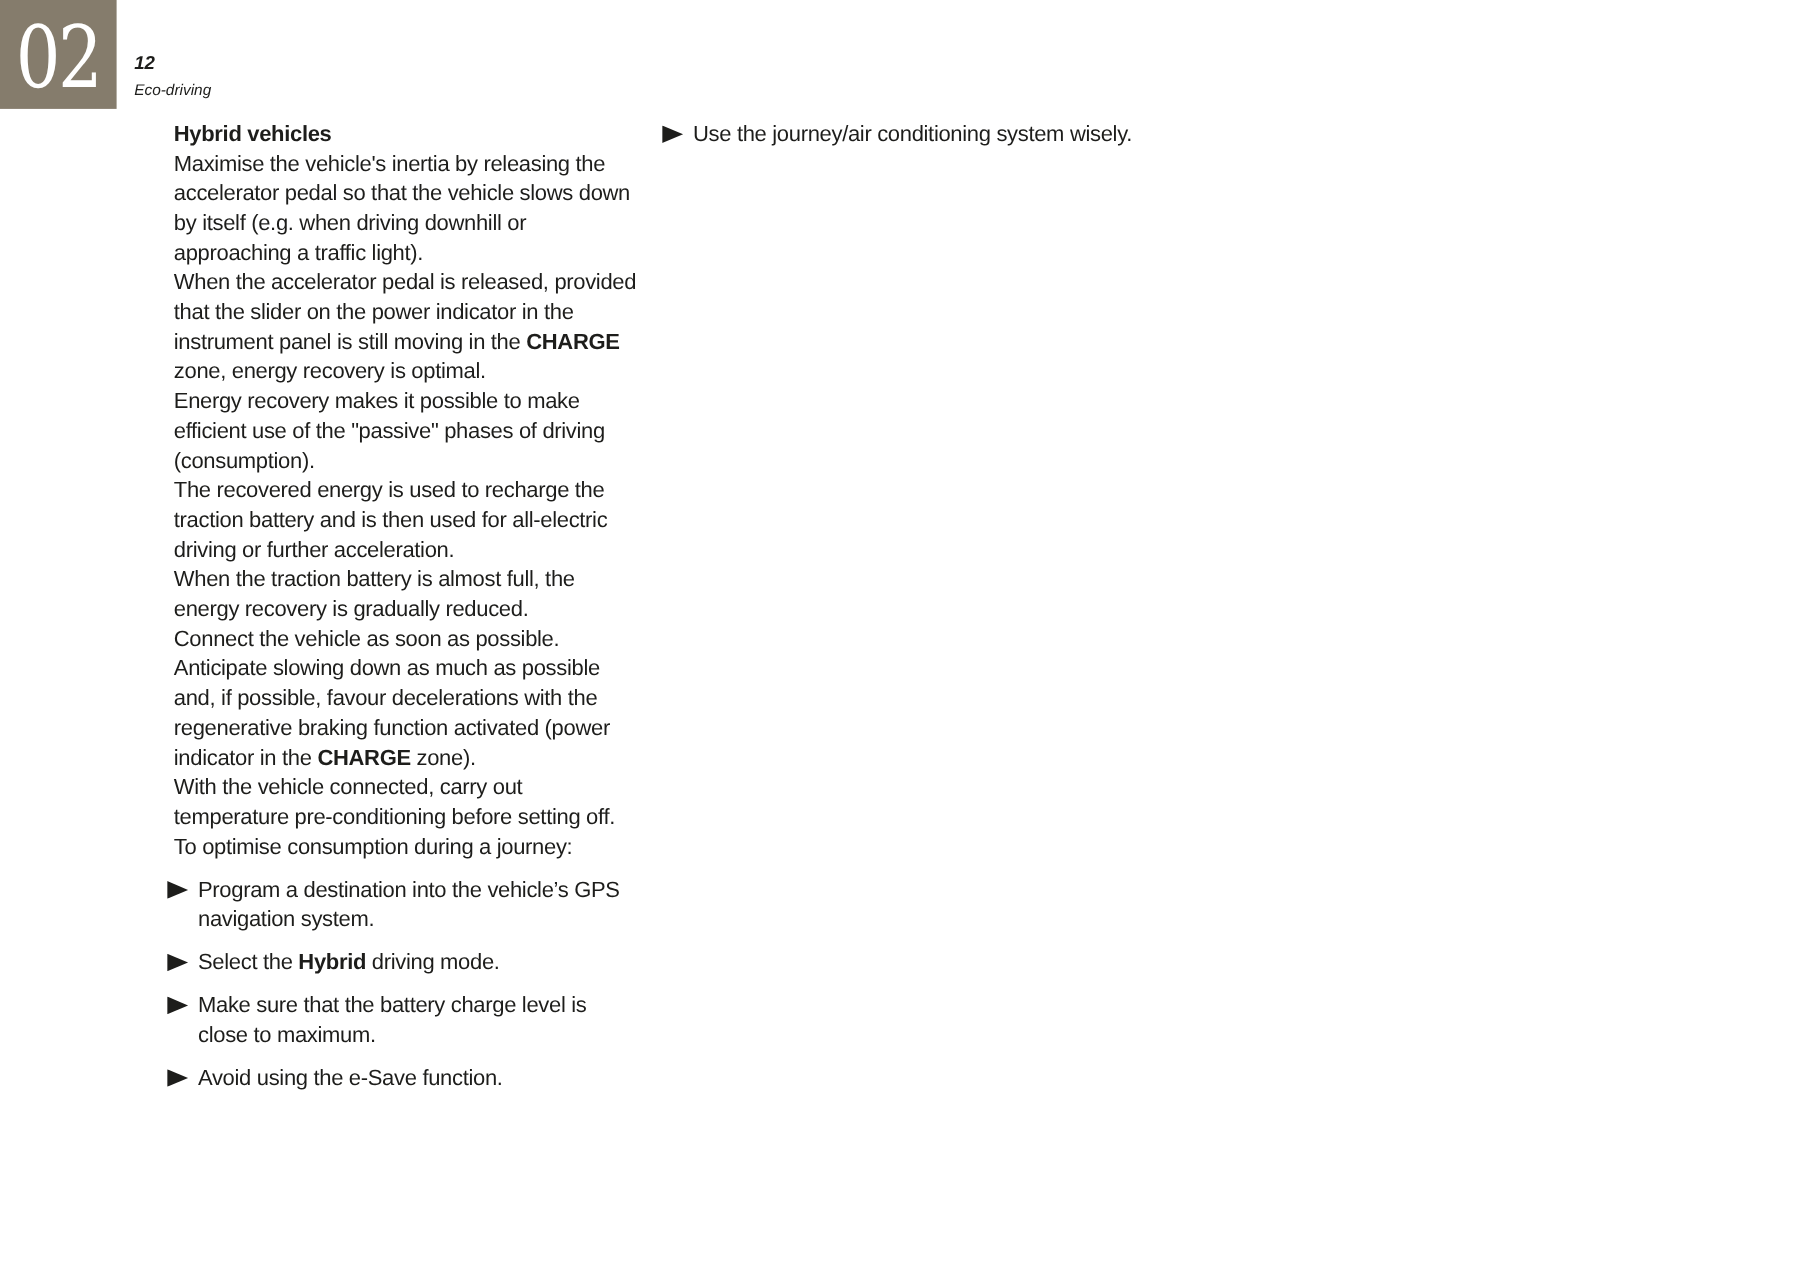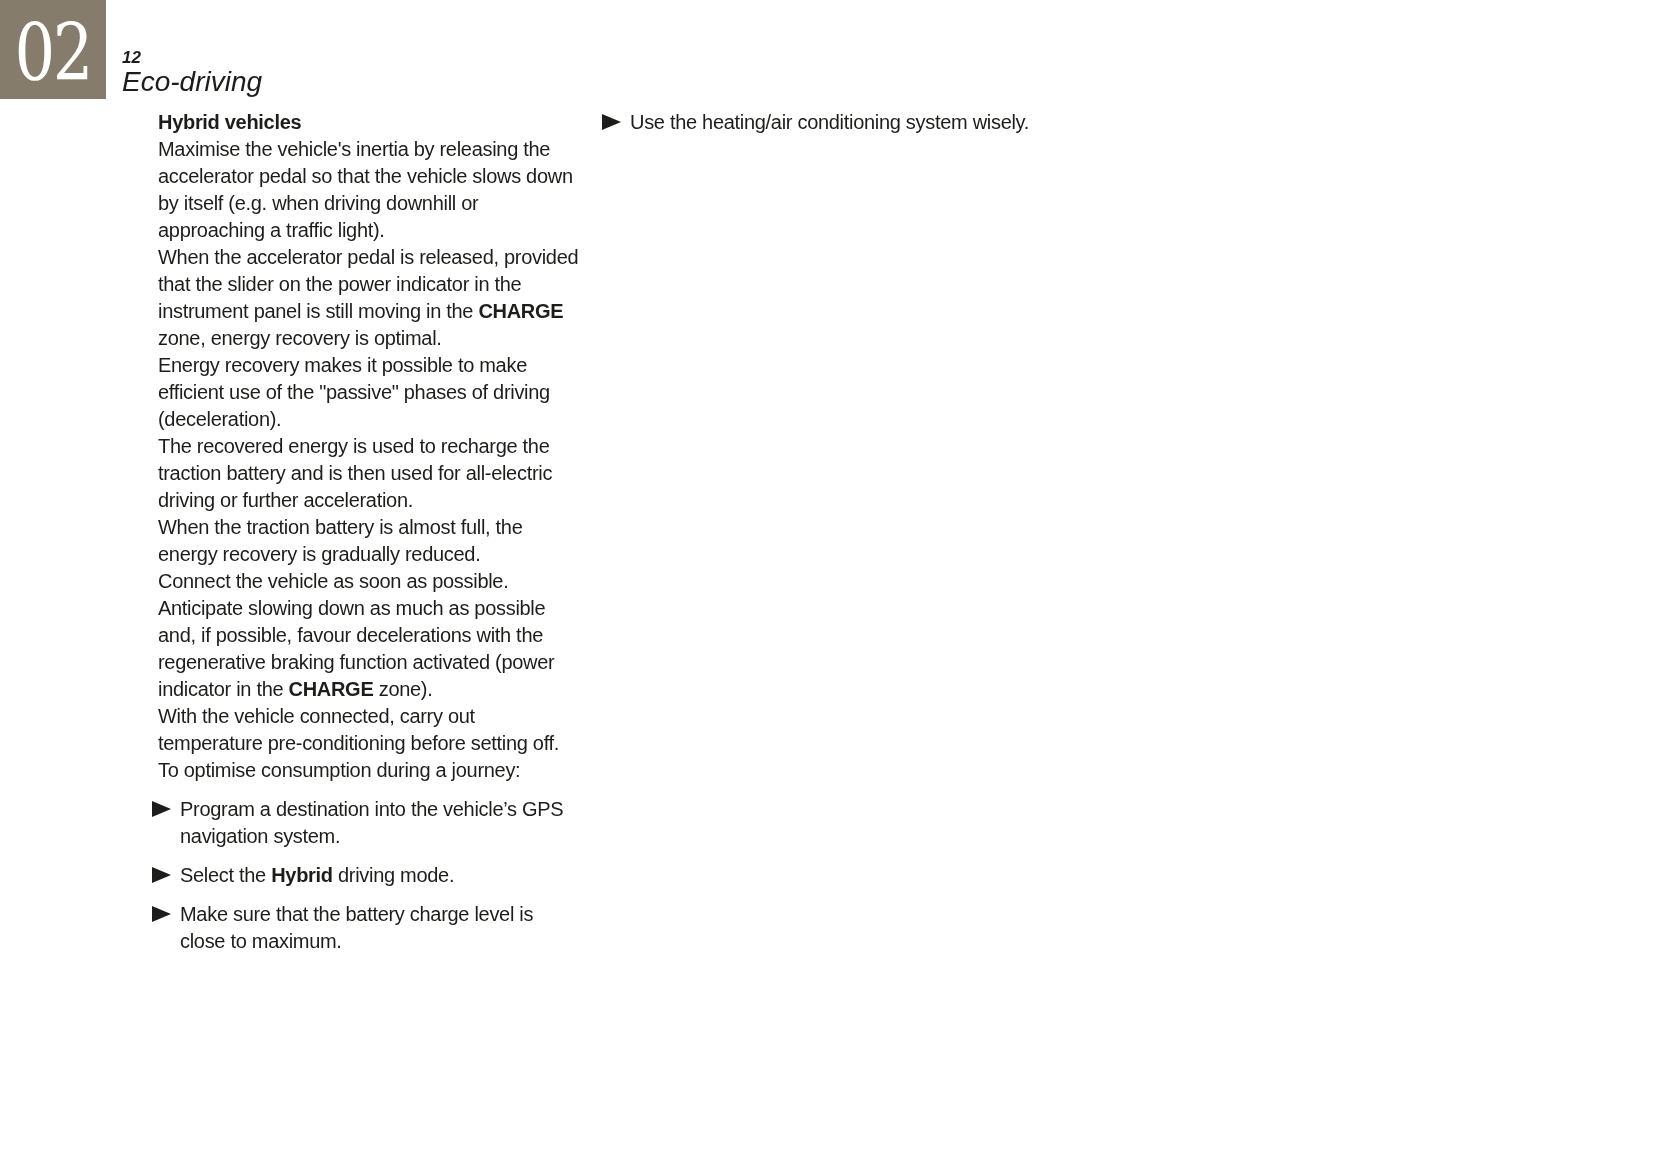--- a/index.html
+++ b/index.html
@@ -36,21 +36,21 @@
   .page-header {
     position: absolute;
     left: 122px; top: 47px; font-style: italic;
   }
   .page-number {
     font-weight: 700;
     font-size: 17px;
     line-height: 22px;
   }
   .section-title {
-    font-size: 28px;
+    font-size: 14px;
     line-height: 25px;
   }
   .columns {
     position: absolute;
     left: 152px; top: 109px;
     display: flex;
   }
   .col { font-size: 20px; line-height: 27px; letter-spacing: -0.3px; }
   .col-left  { width: 428px; }
   .col-right { width: 430px; margin-left: 22px; }
@@ -82,21 +82,21 @@
   <header class="page-header">
     <div class="page-number">12</div>
     <div class="section-title">Eco-driving</div>
   </header>
 
   <main class="columns">
     <section class="col col-left" id="left-col">
         <p class="heading">Hybrid vehicles</p>
         <p class="body">Maximise the vehicle's inertia by releasing the accelerator pedal so that the vehicle slows down by itself (e.g. when driving downhill or approaching a traffic light).</p>
         <p class="body">When the accelerator pedal is released, provided that the slider on the power indicator in the instrument panel is still moving in the <strong>CHARGE</strong> zone, energy recovery is optimal.</p>
-        <p class="body">Energy recovery makes it possible to make efficient use of the "passive" phases of driving (deceleration).</p>
+        <p class="body">Energy recovery makes it possible to make efficient use of the "passive" phases of driving (consumption).</p>
         <p class="body">The recovered energy is used to recharge the traction battery and is then used for all-electric driving or further acceleration.</p>
         <p class="body">When the traction battery is almost full, the energy recovery is gradually reduced.</p>
         <p class="body">Connect the vehicle as soon as possible.</p>
         <p class="body">Anticipate slowing down as much as possible and, if possible, favour decelerations with the regenerative braking function activated (power indicator in the <strong>CHARGE</strong> zone).</p>
         <p class="body">With the vehicle connected, carry out temperature pre-conditioning before setting off.</p>
         <p class="body">To optimise consumption during a journey:</p>
         <div class="bullet">
           <span class="tri">
             <svg width="19" height="16" viewBox="0 0 19 16">
               <polygon points="0,0 19,8 0,16"></polygon>
@@ -113,26 +113,34 @@
           <span class="bullet-text">Select the <strong>Hybrid</strong> driving mode.</span>
         </div>
         <div class="bullet">
           <span class="tri">
             <svg width="19" height="16" viewBox="0 0 19 16">
               <polygon points="0,0 19,8 0,16"></polygon>
             </svg>
           </span>
           <span class="bullet-text">Make sure that the battery charge level is close to maximum.</span>
         </div>
+        <div class="bullet">
+          <span class="tri">
+            <svg width="19" height="16" viewBox="0 0 19 16">
+              <polygon points="0,0 19,8 0,16"></polygon>
+            </svg>
+          </span>
+          <span class="bullet-text">Avoid using the e-Save function.</span>
+        </div>
       </section>
     <section class="col col-right" id="right-col">
         <div class="bullet">
           <span class="tri">
             <svg width="19" height="16" viewBox="0 0 19 16">
               <polygon points="0,0 19,8 0,16"></polygon>
             </svg>
           </span>
-          <span class="bullet-text">Use the heating/air conditioning system wisely.</span>
+          <span class="bullet-text">Use the journey/air conditioning system wisely.</span>
         </div>
       </section>
   </main>
 
 </div>
 
 </body></html>

